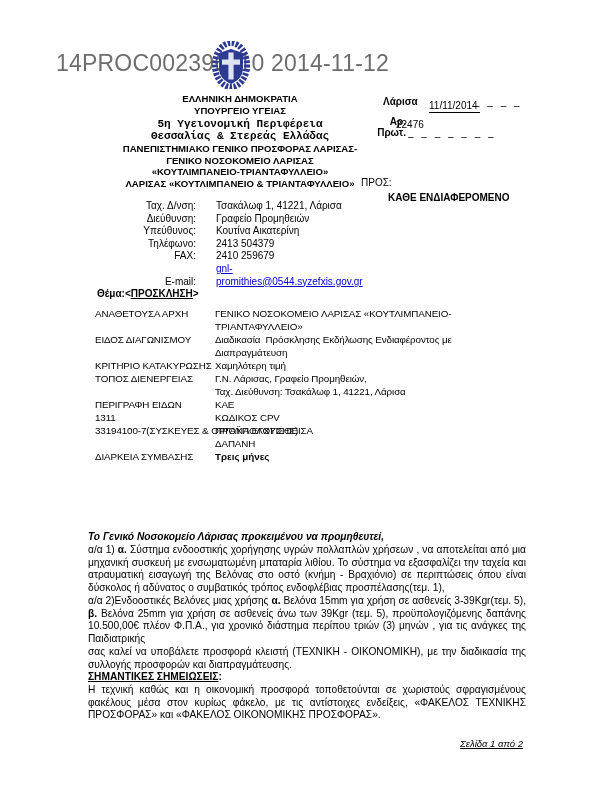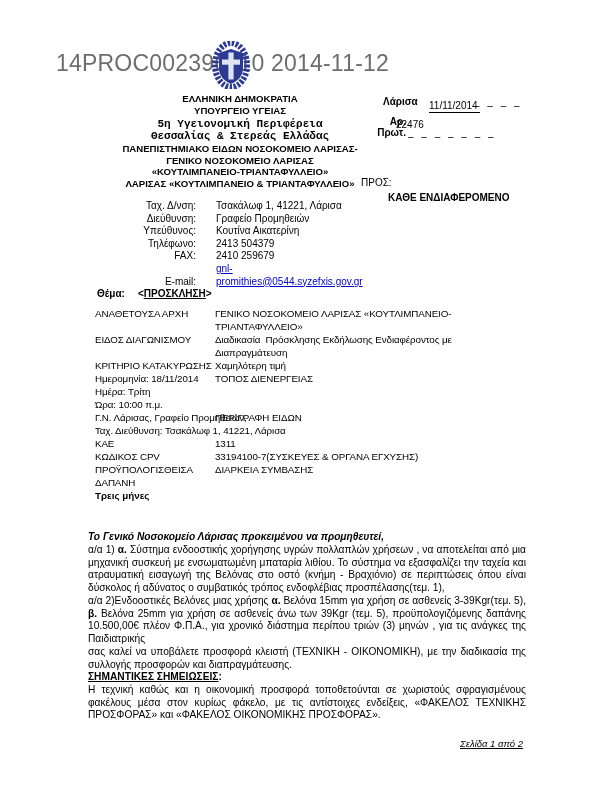--- a/index.html
+++ b/index.html
@@ -29,21 +29,21 @@
   .to-value { position:absolute; left:388px; top:192px; font-size:10px; font-weight:bold; }
   .contact {
     position:absolute; left:88px; top:200px; font-size:10px; line-height:12.6px;
     display:grid; grid-template-columns:108px auto; column-gap:20px;
   }
   .contact .lbl { text-align:right; white-space:nowrap; }
   .contact .val { white-space:nowrap; }
   .contact .lbl.bottom { align-self:end; }
   .link { color:#0000cc; text-decoration:underline; cursor:pointer; }
   .subject { position:absolute; left:97px; top:288px; font-size:10px; font-weight:bold; white-space:nowrap; }
-  .subject .val-wrap { margin-left:13px; }
+  .subject .val-wrap { }
   .subject .underl { text-decoration:underline; }
   .details {
     position:absolute; left:95px; top:307px; font-size:9.8px; line-height:13px;
     display:grid; grid-template-columns:120px 312px; letter-spacing:-0.1px;
   }
   .details .dlbl { white-space:pre; padding-right:4px; }
   .details .dval { white-space:pre; }
   .details .bold { font-weight:bold; letter-spacing:0; }
   .body-text {
     position:absolute; left:88px; top:531px; width:438px; font-size:10.2px; line-height:12.75px;
@@ -71,21 +71,21 @@
       <rect x="16.4" y="11.5" width="5.2" height="27" fill="#dfe4f5"></rect>
       <rect x="10" y="18.5" width="18" height="5.2" fill="#dfe4f5"></rect>
     </svg>
   </div>
 
   <div class="org-block">
     <div>ΕΛΛΗΝΙΚΗ ΔΗΜΟΚΡΑΤΙΑ</div>
     <div>ΥΠΟΥΡΓΕΙΟ ΥΓΕΙΑΣ</div>
     <div class="serif gap">5η Υγειονομική Περιφέρεια</div>
     <div class="serif">Θεσσαλίας &amp; Στερεάς Ελλάδας</div>
-    <div>ΠΑΝΕΠΙΣΤΗΜΙΑΚΟ ΕΙΔΩΝ ΝΟΣΟΚΟΜΕΙΟ ΛΑΡΙΣΑΣ-</div>
+    <div>ΠΑΝΕΠΙΣΤΗΜΙΑΚΟ ΓΕΝΙΚΟ ΠΡΟΣΦΟΡΑΣ ΛΑΡΙΣΑΣ-</div>
     <div>ΓΕΝΙΚΟ ΝΟΣΟΚΟΜΕΙΟ ΛΑΡΙΣΑΣ</div>
     <div>«ΚΟΥΤΛΙΜΠΑΝΕΙΟ-ΤΡΙΑΝΤΑΦΥΛΛΕΙΟ»</div>
     <div>ΛΑΡΙΣΑΣ «ΚΟΥΤΛΙΜΠΑΝΕΙΟ &amp; ΤΡΙΑΝΤΑΦΥΛΛΕΙΟ»</div>
   </div>
 
   <div class="city-label">Λάρισα</div>
   <div class="date-value">11/11/2014</div>
   <div class="date-dashes">– – – –</div>
   <div class="prot-label">Αρ.
 Πρωτ.</div>
@@ -117,23 +117,20 @@
 
   <div class="details">
     <div class="dlbl">ΑΝΑΘΕΤΟΥΣΑ ΑΡΧΗ</div>
     <div class="dval">ΓΕΝΙΚΟ ΝΟΣΟΚΟΜΕΙΟ ΛΑΡΙΣΑΣ «ΚΟΥΤΛΙΜΠΑΝΕΙΟ-
 ΤΡΙΑΝΤΑΦΥΛΛΕΙΟ»</div>
     <div class="dlbl">ΕΙΔΟΣ ΔΙΑΓΩΝΙΣΜΟΥ</div>
     <div class="dval">Διαδικασία  Πρόσκλησης Εκδήλωσης Ενδιαφέροντος με
 Διαπραγμάτευση</div>
     <div class="dlbl">ΚΡΙΤΗΡΙΟ ΚΑΤΑΚΥΡΩΣΗΣ</div>
     <div class="dval">Χαμηλότερη τιμή</div>
-    <div class="dval">Ημερομηνία: 18/11/2014
-Ημέρα: Τρίτη
-Ώρα: 10:00 π.μ.</div>
     <div class="dlbl">ΤΟΠΟΣ ΔΙΕΝΕΡΓΕΙΑΣ</div>
     <div class="dval">Γ.Ν. Λάρισας, Γραφείο Προμηθειών,
 Ταχ. Διεύθυνση: Τσακάλωφ 1, 41221, Λάρισα</div>
     <div class="dlbl">ΠΕΡΙΓΡΑΦΗ ΕΙΔΩΝ</div>
     <div class="dlbl">ΚΑΕ</div>
     <div class="dval">1311</div>
     <div class="dlbl">ΚΩΔΙΚΟΣ CPV</div>
     <div class="dval">33194100-7(ΣΥΣΚΕΥΕΣ &amp; ΟΡΓΑΝΑ ΕΓΧΥΣΗΣ)</div>
     <div class="dlbl">ΠΡΟΫΠΟΛΟΓΙΣΘΕΙΣΑ
 ΔΑΠΑΝΗ</div>

